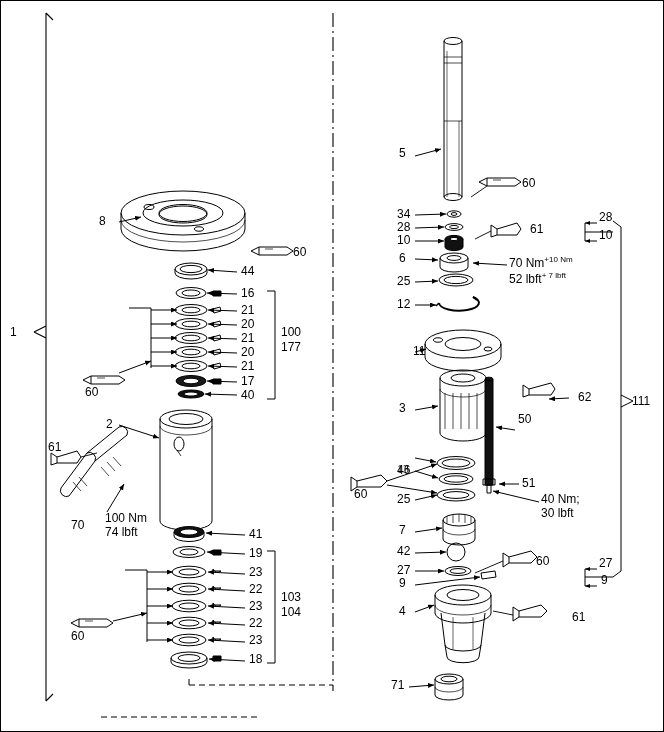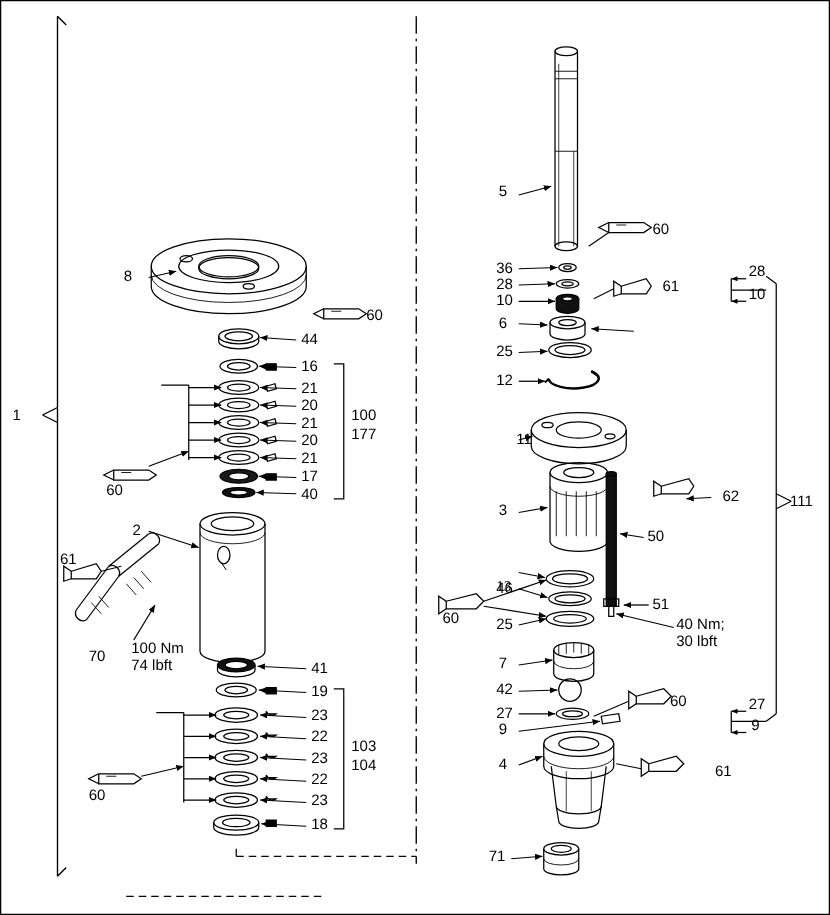--- a/index.html
+++ b/index.html
@@ -423,49 +423,53 @@
   <div class="lbl" style="left:280px;top:605px;">104</div>
   <div class="lbl" style="left:70px;top:629px;">60</div>
 
   <div class="torque" style="left:104px;top:511px;">
     <span>100 Nm</span><br>
     <span>74 lbft</span>
   </div>
 
   <div class="lbl" style="left:398px;top:146px;">5</div>
   <div class="lbl" style="left:521px;top:176px;">60</div>
-  <div class="lbl" style="left:396px;top:207px;">36</div>
+  <div class="lbl" style="left:396px;top:207px;">34</div>
   <div class="lbl" style="left:396px;top:220px;">28</div>
   <div class="lbl" style="left:396px;top:233px;">10</div>
   <div class="lbl" style="left:529px;top:222px;">61</div>
   <div class="lbl" style="left:398px;top:251px;">6</div>
   <div class="lbl" style="left:396px;top:274px;">25</div>
   <div class="lbl" style="left:396px;top:297px;">12</div>
   <div class="lbl" style="left:396px;top:344px;margin-left:16px;">11</div>
   <div class="lbl" style="left:398px;top:401px;">3</div>
   <div class="lbl" style="left:577px;top:390px;">62</div>
-  <div class="lbl" style="left:517px;top:422px;">50</div>
+  <div class="lbl" style="left:517px;top:412px;">50</div>
   <div class="lbl" style="left:396px;top:462px;font-family:Liberation Serif, serif;">13</div>
   <div class="lbl" style="left:396px;top:463px;text-align:center;">46</div>
   <div class="lbl" style="left:353px;top:487px;">60</div>
   <div class="lbl" style="left:396px;top:492px;">25</div>
   <div class="lbl" style="left:521px;top:476px;">51</div>
   <div class="lbl" style="left:398px;top:523px;">7</div>
   <div class="lbl" style="left:396px;top:544px;">42</div>
   <div class="lbl" style="left:396px;top:563px;">27</div>
   <div class="lbl" style="left:398px;top:576px;">9</div>
   <div class="lbl" style="left:535px;top:554px;">60</div>
   <div class="lbl" style="left:398px;top:604px;">4</div>
   <div class="lbl" style="left:571px;top:610px;">61</div>
   <div class="lbl" style="left:390px;top:678px;">71</div>
   <div class="lbl" style="left:598px;top:210px;">28</div>
   <div class="lbl" style="left:598px;top:228px;">10</div>
   <div class="lbl" style="left:631px;top:394px;">111</div>
   <div class="lbl" style="left:598px;top:556px;">27</div>
   <div class="lbl" style="left:600px;top:573px;">9</div>
 
+  <div class="torque" style="left:508px;top:254px;">
+    <span>70 Nm</span><sup>+10 Nm</sup><br>
+    <span>52 lbft</span><sup>+ 7 lbft</sup>
+  </div>
 
   <div class="torque" style="left:540px;top:492px;">
     <span>40 Nm;</span><br>
     <span>30 lbft</span>
   </div>
 
 </div>
 
 </body></html>

